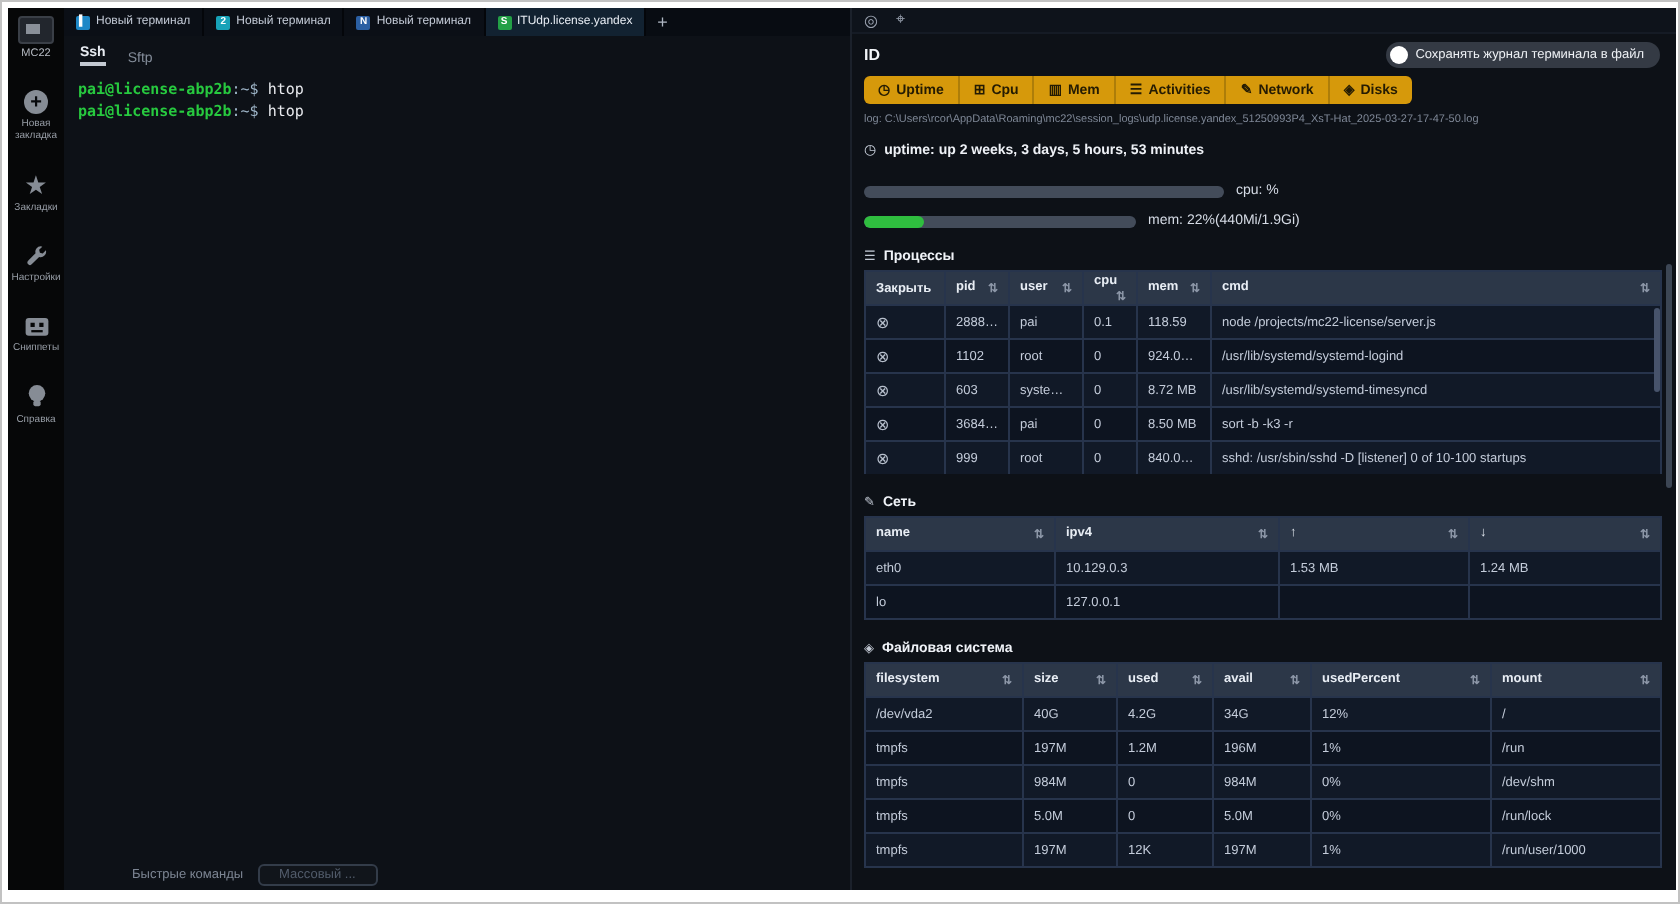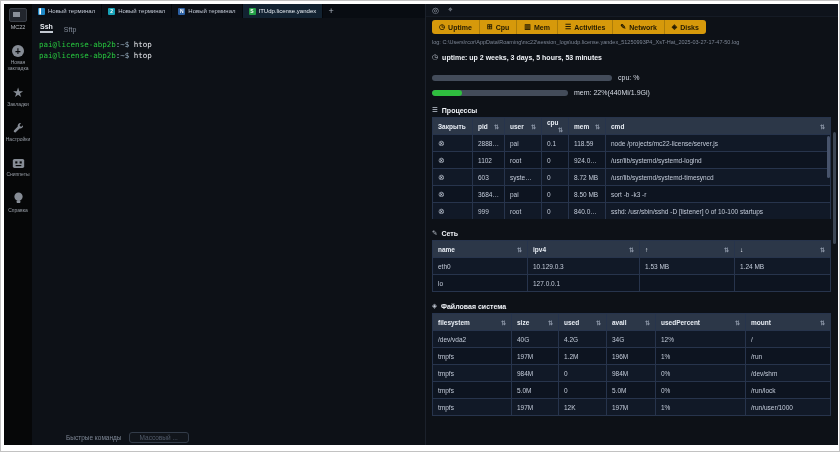--- a/index.html
+++ b/index.html
@@ -25,21 +25,21 @@
   .tabbar { height:14px; background:#080c12; display:flex; align-items:stretch; }
   .tab { display:flex; align-items:center; gap:3px; padding:0 6px; font-size:6px; color:#c3cad6; background:#0b0f16; border-right:1px solid #04060a; cursor:pointer; white-space:nowrap; }
   .tab.active { background:#122231; color:#e8edf4; }
   .tab-ico { width:7px; height:7px; border-radius:1px; color:#fff; font-size:5px; line-height:7px; text-align:center; font-weight:bold; }
   .t1 { background:#1e88c7; } .t2 { background:#17a2b8; } .t3 { background:#2b5fa3; } .t4 { background:#23a046; }
   .tab-add { width:16px; display:flex; align-items:center; justify-content:center; color:#aeb6c2; font-size:9px; cursor:pointer; }
   .subtabs { height:17px; display:flex; gap:11px; padding-left:8px; align-items:flex-end; padding-bottom:2px; }
   .subtab { font-size:7px; color:#848d9a; cursor:pointer; }
   .subtab.active { color:#e8ecf2; font-weight:bold; border-bottom:2px solid #c3c9d2; padding-bottom:1px; }
   .screen { flex:1; font-family:"DejaVu Sans Mono", monospace; font-size:7.5px; line-height:11px; padding:4px 0 0 7px; color:#dfe3ea; }
-  .u-h { color:#27c93f; font-weight:normal; }
+  .u-h { color:#27c93f; font-weight:bold; }
   .sep { color:#9fb6c9; }
   .cmd { color:#e8eaee; }
   .cursor { display:inline-block; width:5px; height:8px; border:1px solid #35d0b0; vertical-align:-1px; margin-left:3px; }
   .term-footer { height:16px; display:flex; align-items:center; gap:7px; padding-left:34px; }
   .qc-label { font-size:6.5px; color:#7d8694; }
   .bulk-btn { font-size:6.5px; color:#525c6b; border:1px solid #333c49; border-radius:3px; padding:1px 10px; background:rgba(255,255,255,0.02); cursor:default; }
   .vdivider { width:1px; background:#1b212b; }
 
   
   .panel { flex:1; background:#0d1117; position:relative; overflow:hidden; }
@@ -179,20 +179,27 @@
     </div>
 
     <div class="vdivider"></div>
 
     <section class="panel">
       <div class="panel-icons">
         <span>◎</span>
         <span>⌖</span>
       </div>
 
+      <div class="id-row">
+        <span class="id-label">ID</span>
+        <span class="toggle-pill">
+          <span class="toggle-knob"></span>
+          <span class="toggle-label">Сохранять журнал терминала в файл</span>
+        </span>
+      </div>
 
       <div class="btn-row">
         <span class="mbtn">
             <span class="g">◷</span>
             <span>Uptime</span>
           </span>
         <span class="mbtn">
             <span class="g">⊞</span>
             <span>Cpu</span>
           </span>

